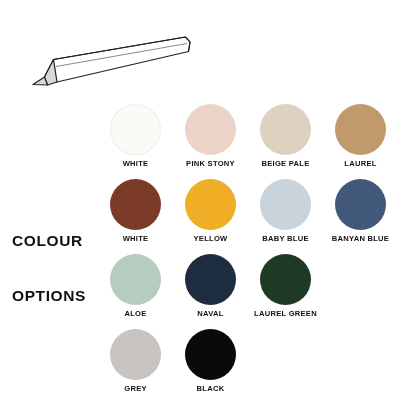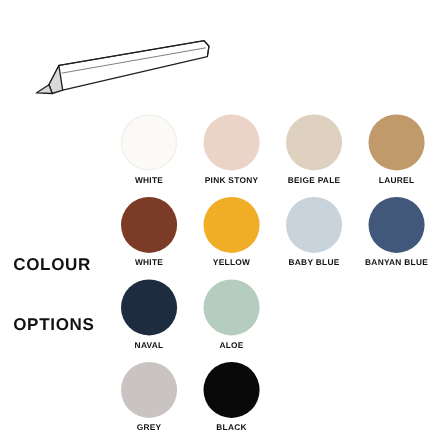--- a/index.html
+++ b/index.html
@@ -146,26 +146,30 @@
           <span class="swatch-dot" style="background: rgb(200, 211, 220);"></span>
           <span class="swatch-label">BABY BLUE</span>
         </div>
         <div class="swatch-cell">
           <span class="swatch-dot" style="background: rgb(66, 88, 122);"></span>
           <span class="swatch-label">BANYAN BLUE</span>
         </div>
       </div>
       <div class="swatch-row">
         <div class="swatch-cell">
+          <span class="swatch-dot" style="background: rgb(180, 205, 191);"></span>
+          <span class="swatch-label">ALOE</span>
+        </div>
+        <div class="swatch-cell">
           <span class="swatch-dot" style="background: rgb(30, 44, 63);"></span>
           <span class="swatch-label">NAVAL</span>
         </div>
         <div class="swatch-cell">
-          <span class="swatch-dot" style="background: rgb(180, 205, 191);"></span>
-          <span class="swatch-label">ALOE</span>
+          <span class="swatch-dot" style="background: rgb(30, 58, 36);"></span>
+          <span class="swatch-label">LAUREL GREEN</span>
         </div>
       </div>
       <div class="swatch-row">
         <div class="swatch-cell">
           <span class="swatch-dot" style="background: rgb(201, 196, 193);"></span>
           <span class="swatch-label">GREY</span>
         </div>
         <div class="swatch-cell">
           <span class="swatch-dot" style="background: rgb(9, 9, 9);"></span>
           <span class="swatch-label">BLACK</span>

